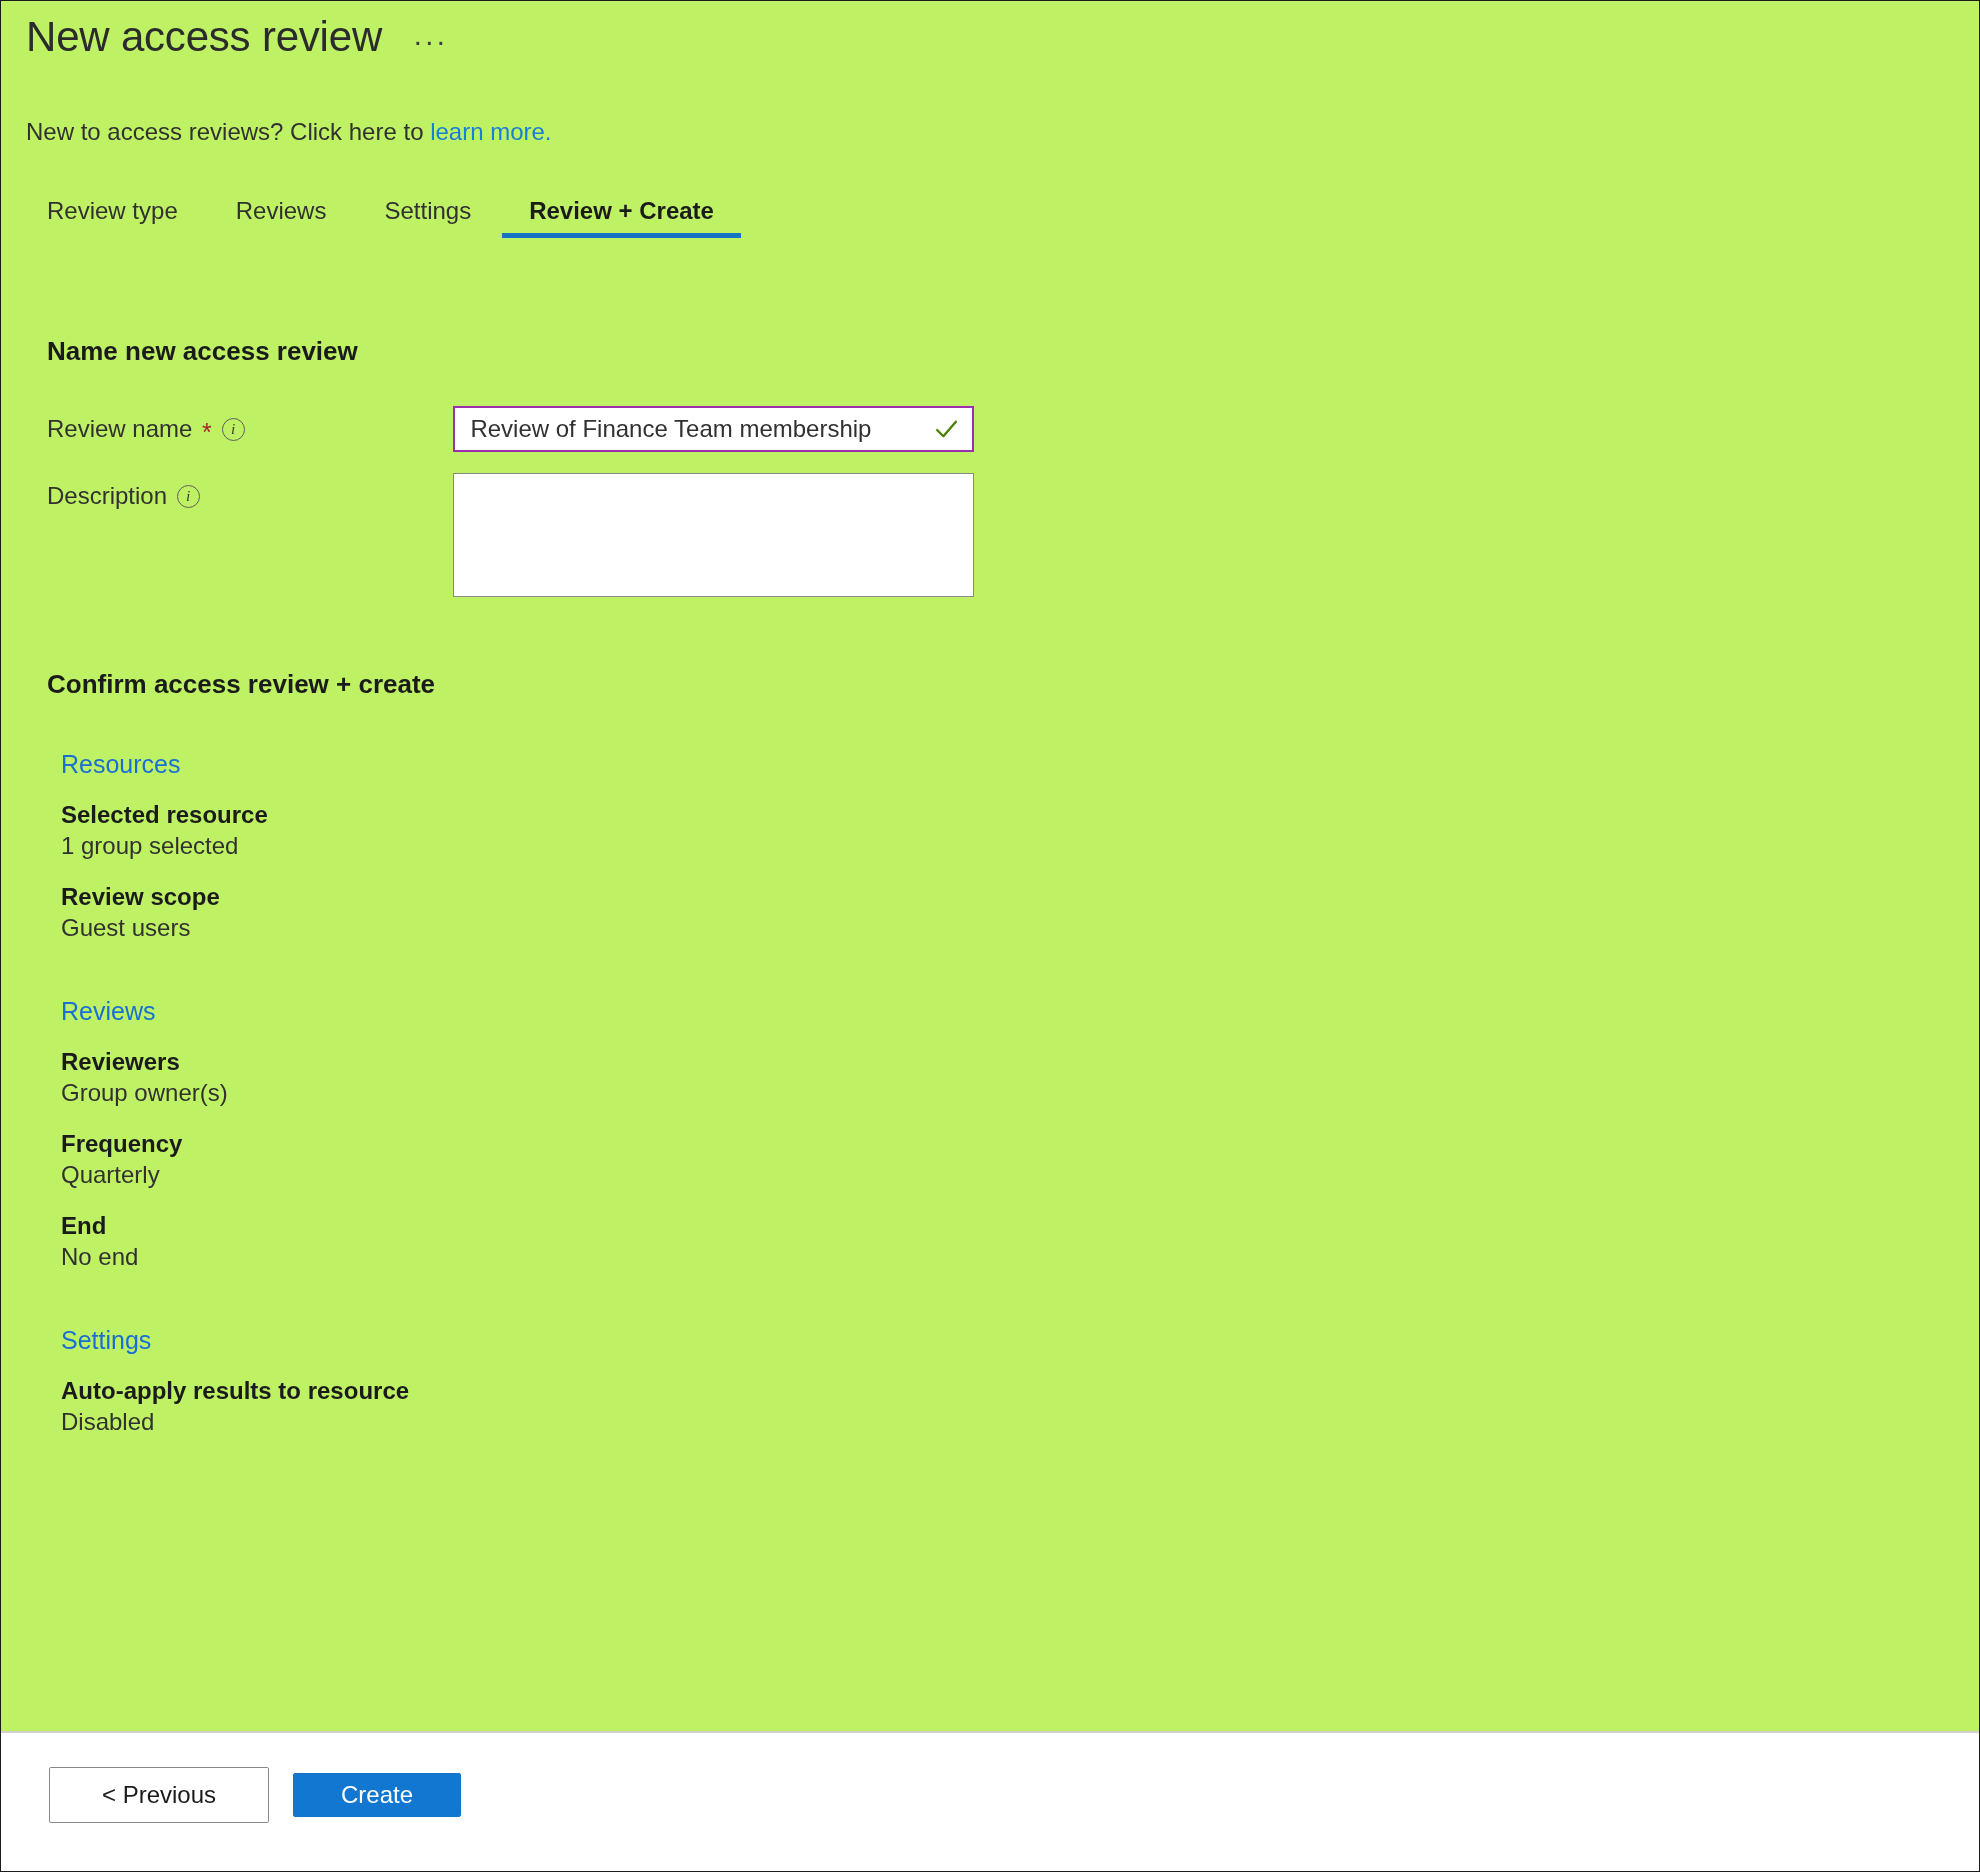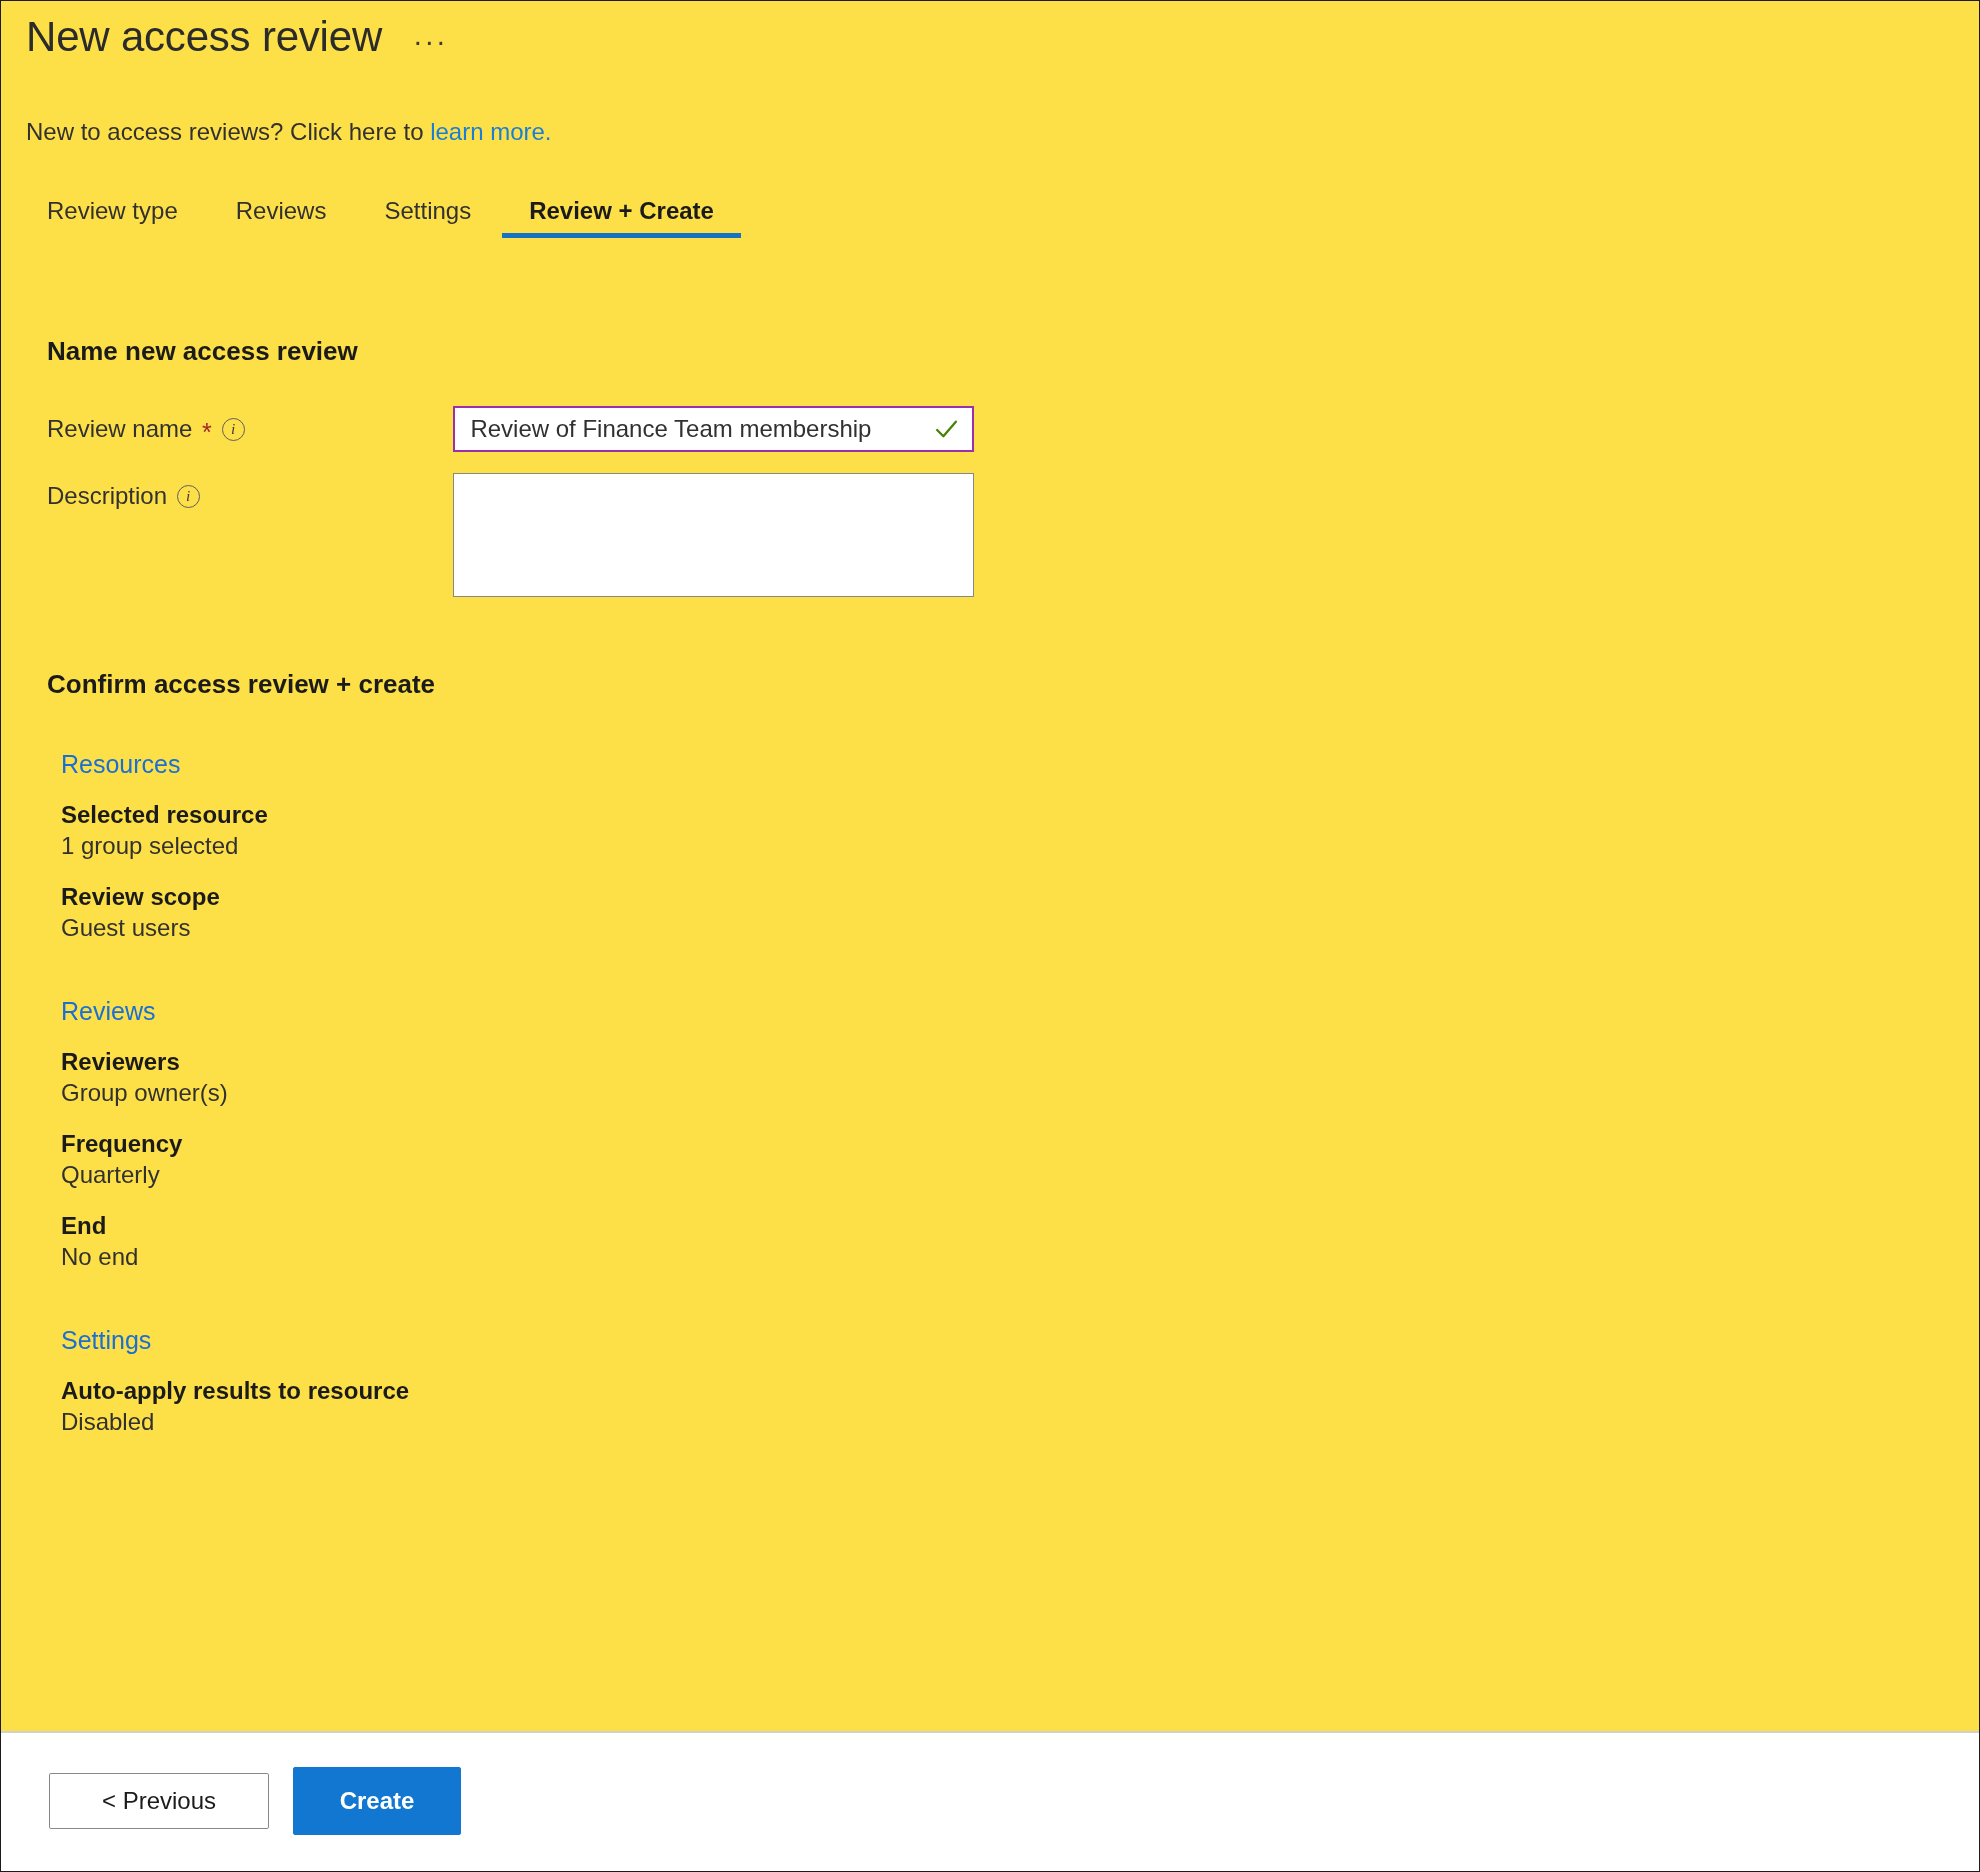--- a/index.html
+++ b/index.html
@@ -10,21 +10,21 @@
   body {
     font-family: "Liberation Sans", sans-serif;
     color: #323130;
   }
   .page {
     position: relative;
     width: 1980px;
     height: 1872px;
     box-sizing: border-box;
     border: 1.9px solid #1b1b1b;
-    background: #fde047;
+    background: #bef264;
     overflow: hidden;
   }
   .content {
     position: absolute;
     left: 0; top: 0; right: 0;
     bottom: 140px;
     padding: 0 25px;
     box-sizing: border-box;
   }
 
@@ -239,23 +239,23 @@
     border: 1.9px solid #8a8886;
     color: #1b1b1b;
     padding: 0 29px;
     height: 56px;
     min-width: 220px;
   }
   .btn-primary {
     background: #1177d1;
     border: 1.9px solid #1177d1;
     color: #ffffff;
-    font-weight: bold;
+    font-weight: normal;
     padding: 0 33px;
-    height: 68px;
+    height: 44px;
     min-width: 168px;
   }
 </style>
 </head>
 <body>
 
 <div class="page">
 
   <div class="content">
 

